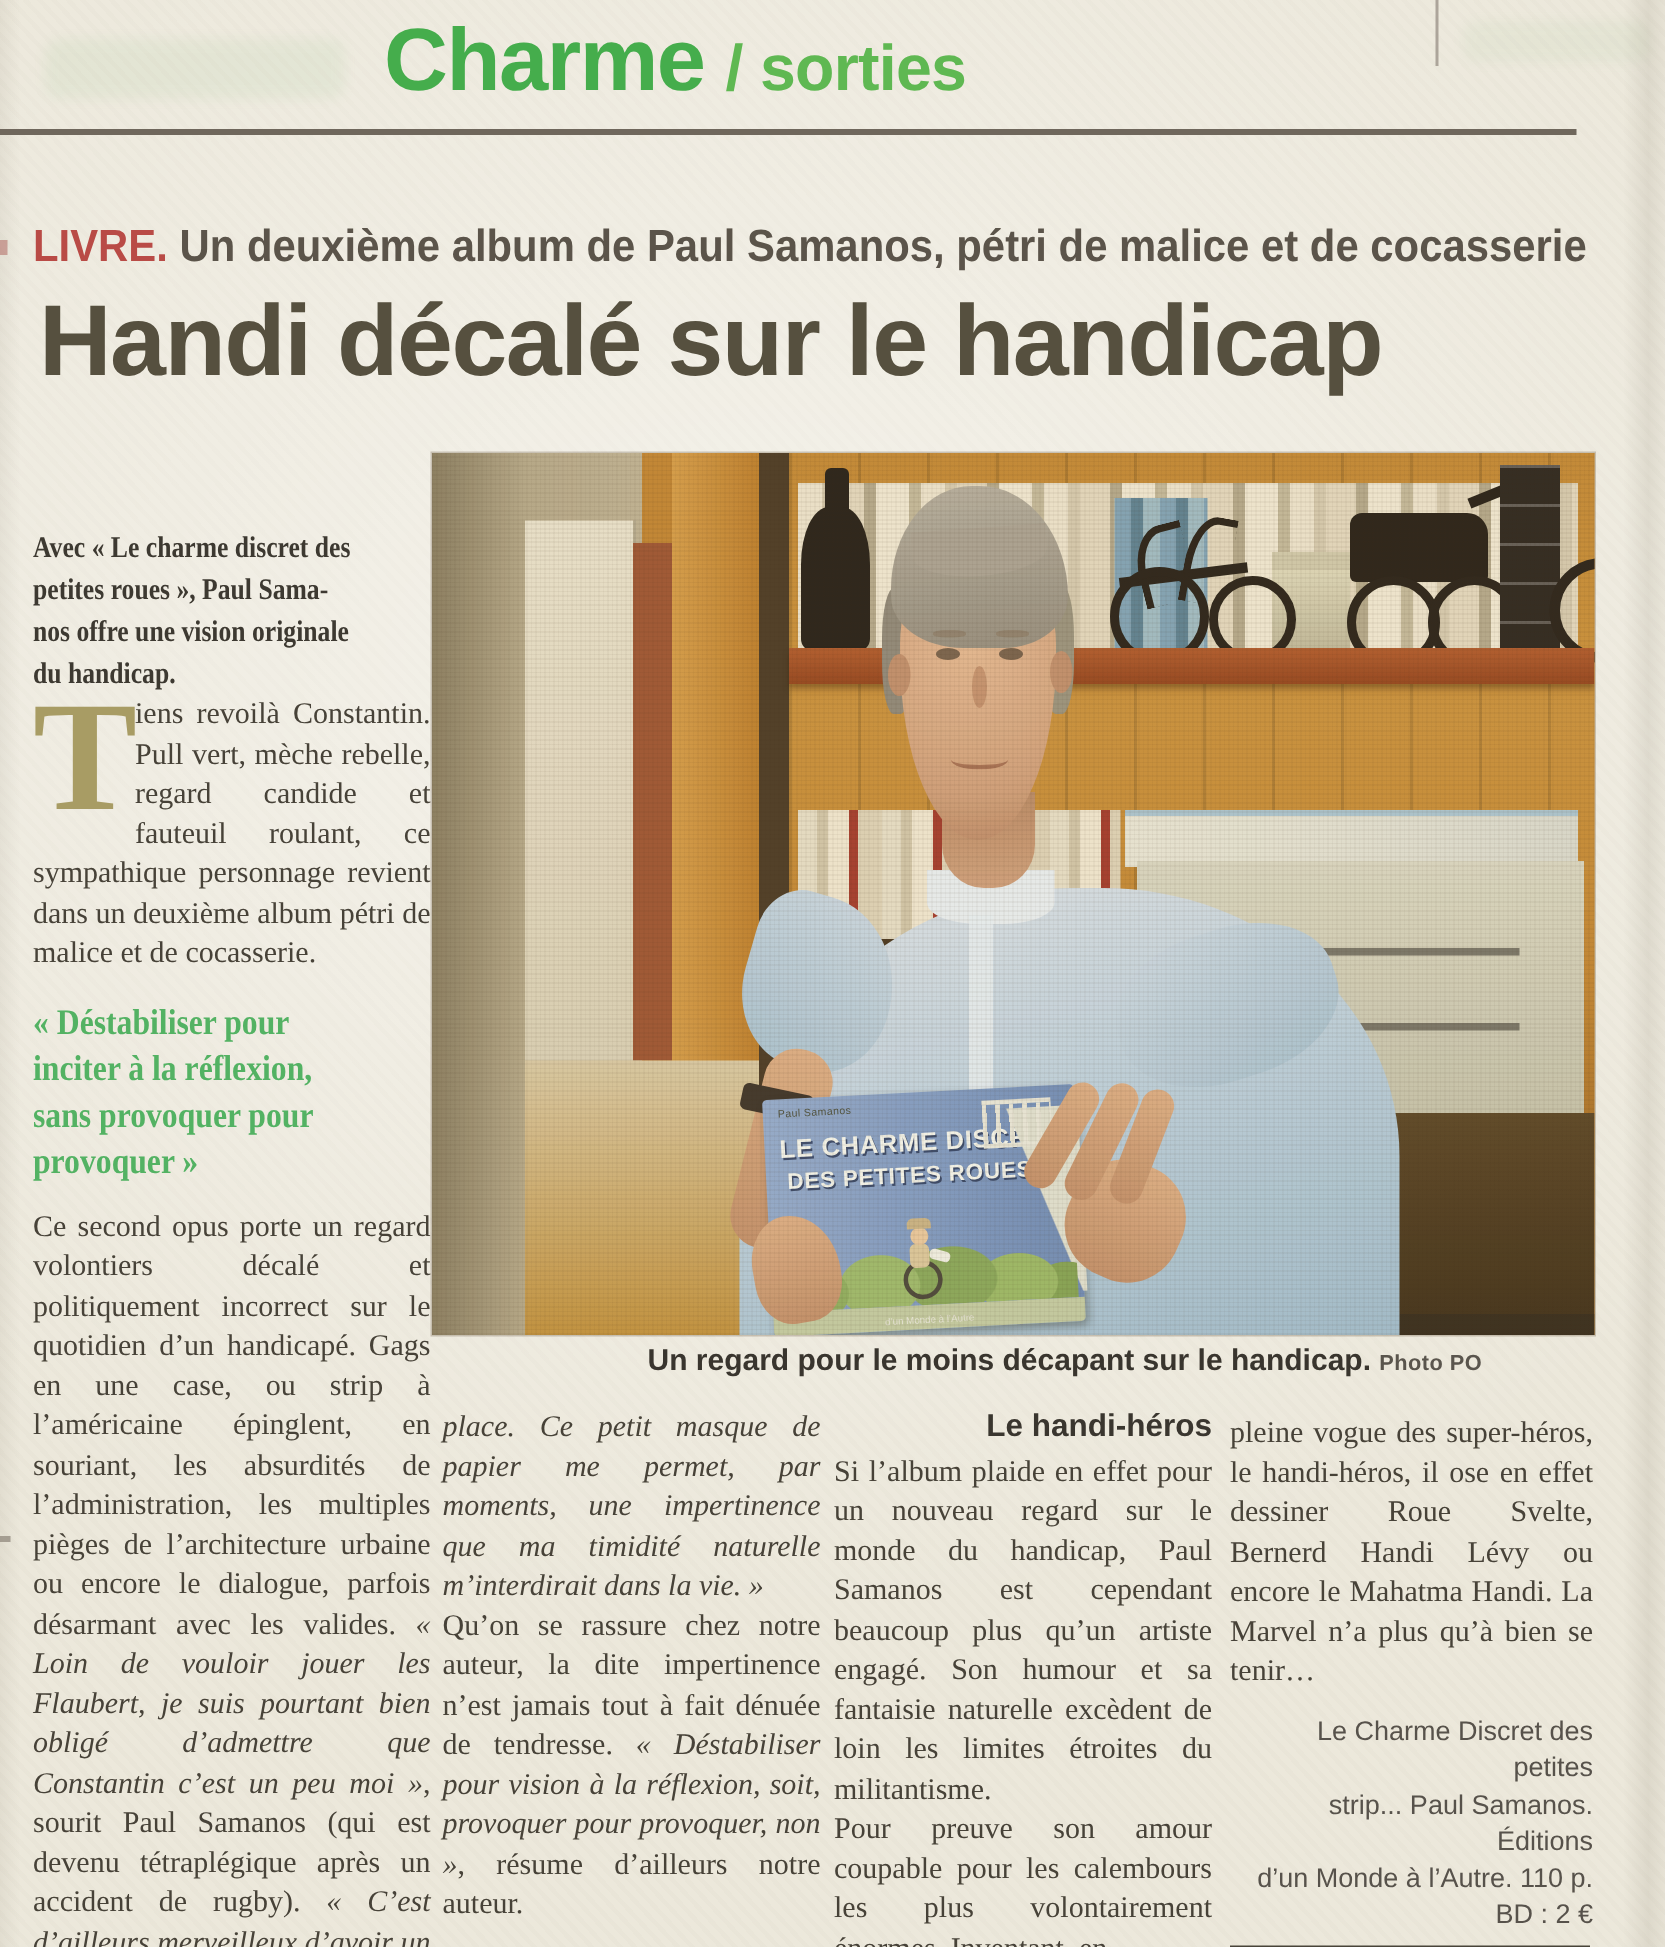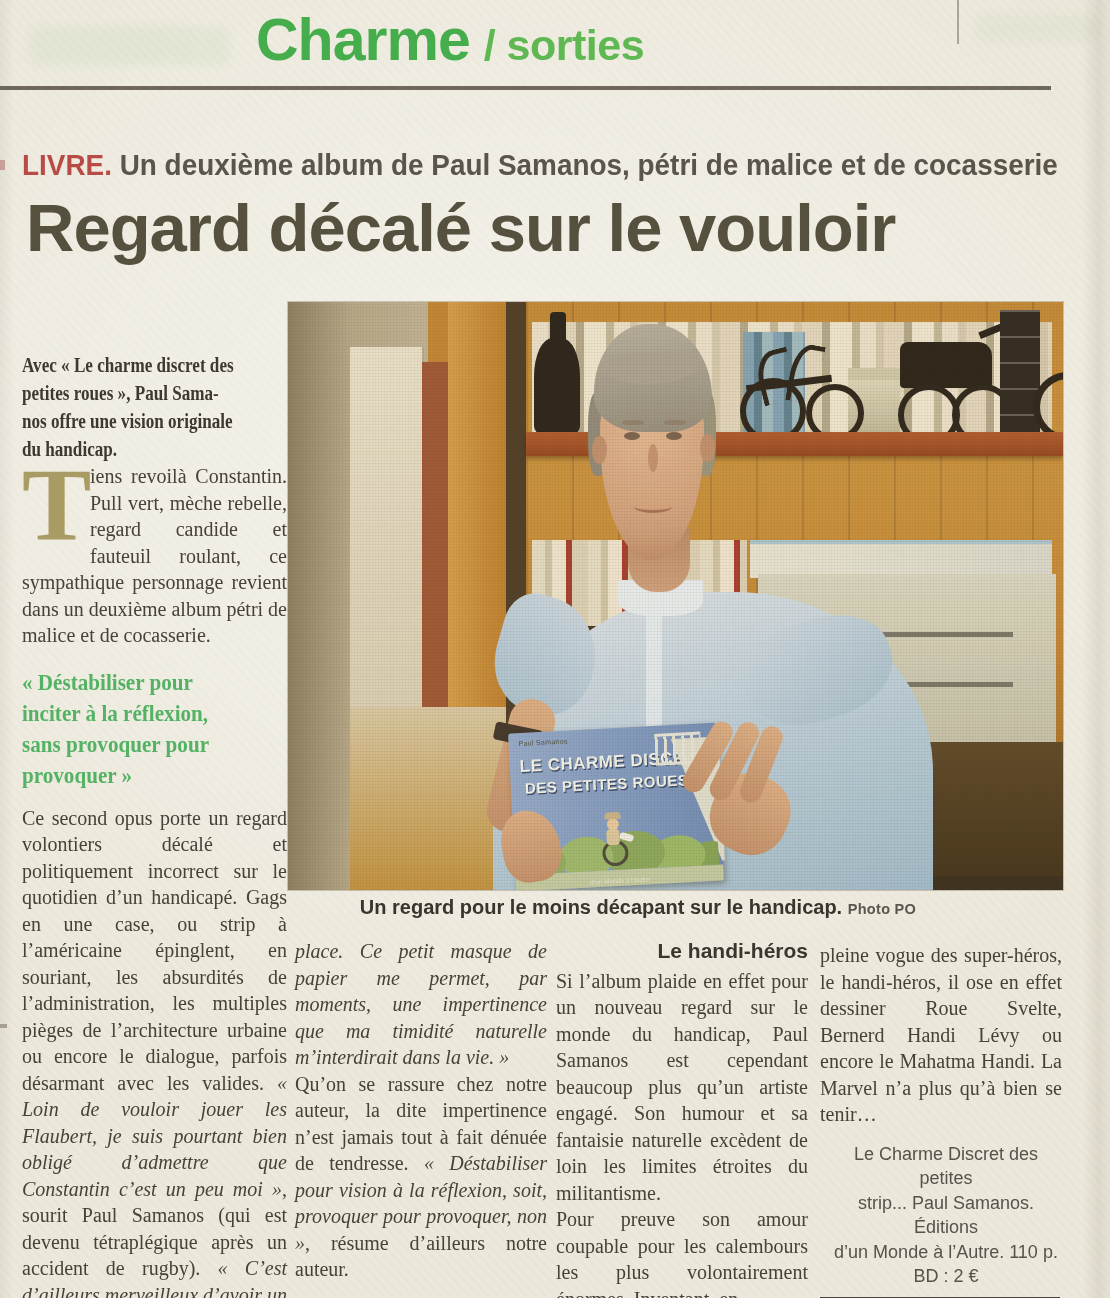--- a/index.html
+++ b/index.html
@@ -42,24 +42,24 @@
   .dropcap{float:left;width:60px;font-family:"Liberation Serif",serif;font-weight:700;
            font-size:104px;line-height:76px;color:#a89c64;margin:4px 8px 0 0;}
   .subhead-green{width:300px;transform:scaleX(.88);transform-origin:left top;
         font-weight:800;font-size:24px;line-height:31px;color:#53b263;white-space:pre-line;text-align:left;
         margin:18px 0 14px;}
   .col2{left:295px;top:938px;width:252px;}
   .col3{left:556px;top:938px;width:252px;}
   .col4{left:820px;top:942px;width:242px;}
   .subhead3{font-weight:700;font-size:21px;color:#3a362f;margin:0 0 3px 0;text-align:right;font-family:"Liberation Sans",sans-serif;}
   .bookref{margin-top:14px;padding-left:10px;font-family:"Liberation Sans",sans-serif;
-           font-size:18px;line-height:24.5px;color:#57524b;text-align:center;}
+           font-size:18px;line-height:24.5px;color:#57524b;text-align:right;}
   .rule4{margin-top:8px;width:240px;height:3px;background:#494439;}
   
-  .caption{left:288px;top:896px;width:700px;font-weight:700;font-size:20px;color:#39352e;text-align:center;}
+  .caption{left:288px;top:896px;width:700px;font-weight:700;font-size:20px;color:#39352e;text-align:right;}
   .caption .credit{font-size:14.5px;color:#5a554d;letter-spacing:.3px;}
   
   .photo{left:288px;top:302px;width:775px;height:588px;overflow:hidden;background:#c18534;box-shadow:0 0 0 1px rgba(80,60,30,.25);}
   .photo .abs{position:absolute;}
   .ph-wall{left:0;top:0;width:140px;height:588px;background:linear-gradient(90deg,#887d63,#b4a88b 45%,#beb296);}
   .ph-white-door{left:62px;top:45px;width:72px;height:360px;background:linear-gradient(#e9e2cf,#d9d0b8);border-right:2px solid #b5ac93;}
   .ph-floor{left:62px;top:405px;width:156px;height:183px;background:linear-gradient(180deg,#d8c9a6,#c0913f);}
   .ph-red-door{left:134px;top:60px;width:30px;height:345px;background:#9d5434;}
   .ph-pillar{left:160px;top:0;width:58px;height:420px;background:linear-gradient(90deg,#d49c4a,#bd7f2e);}
   .ph-hall-dark{left:218px;top:0;width:20px;height:430px;background:#4a3a26;}
@@ -172,21 +172,21 @@
     <span class="sec">Charme</span>
     <span class="sub">/ sorties</span>
   </div>
   <div class="abs toprule"></div>
 
   <div class="abs kicker">
     <span class="lbl">LIVRE.</span>
     <span class="txt">Un deuxième album de Paul Samanos, pétri de malice et de cocasserie</span>
   </div>
 
-  <h1 class="abs headline" style="margin:0;">Regard décalé sur le vouloir</h1>
+  <h1 class="abs headline" style="margin:0;">Handi décalé sur le handicap</h1>
 
   <div class="abs col1 serif">
     <div class="lede">Avec « Le charme discret des
 petites roues », Paul Sama-
 nos offre une vision originale
 du handicap.</div>
     <p class="p1">
       <span class="dropcap">T</span><span>iens revoilà Constantin. Pull vert, mèche rebelle, regard candide et fauteuil roulant, ce sympathique personnage revient dans un deuxième album pétri de malice et de cocasserie.</span>
     </p>
     <div class="subhead-green">« Déstabiliser pour

